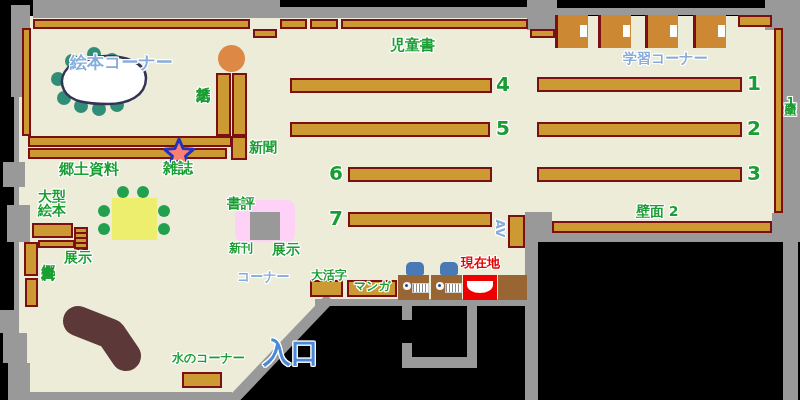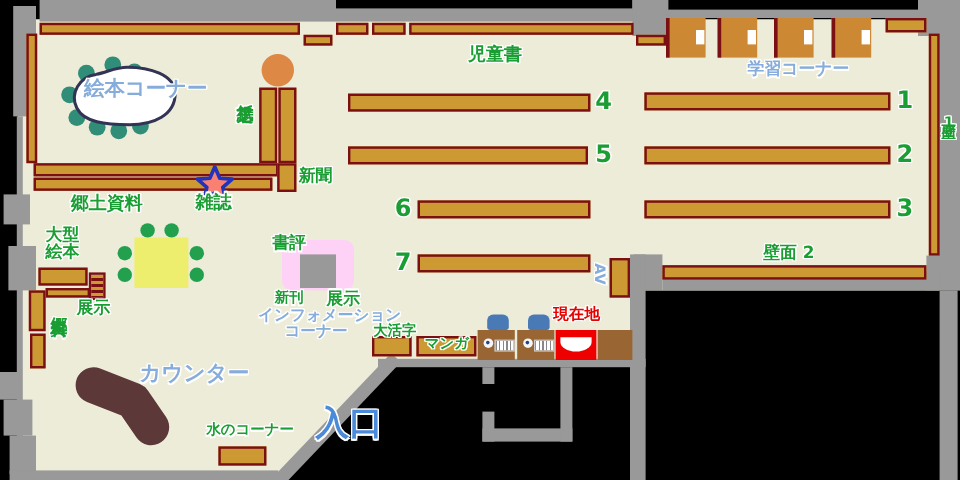--- a/index.html
+++ b/index.html
@@ -166,43 +166,41 @@
     <svg width="34" height="25">
       <path d="M4,6 h26 v4 a13,8 0 0 1 -26,0 Z" fill="#ffffff"></path>
     </svg>
   </div>
   <div class="pcdesk" style="left:498px;top:275px;width:29px;height:25px"></div>
 
   <svg width="800" height="400" style="pointer-events:none">
     <polygon points="179,139 183.1,148.5 193.5,149.3 185.6,156.1 188.1,166.2 179,160.7 169.9,166.2 172.4,156.1 164.5,149.3 174.9,148.5" fill="#fa8072" stroke="#2233bb" stroke-width="3" stroke-linejoin="round"></polygon>
   </svg>
 
-  <div class="lbl b" style="left:70px;top:66px;font-size:17px">絵本コーナー</div>
+  <div class="lbl b" style="left:70px;top:54px;font-size:17px">絵本コーナー</div>
   <div class="lbl g vert" style="left:196px;top:76px;font-size:14px">紙芝居</div>
   <div class="lbl g" style="left:249px;top:140px;font-size:14px">新聞</div>
   <div class="lbl g" style="left:163px;top:161px;font-size:15px">雑誌</div>
   <div class="lbl g" style="left:59px;top:162px;font-size:15px">郷土資料</div>
   <div class="lbl g" style="left:390px;top:38px;font-size:15px">児童書</div>
   <div class="lbl b" style="left:623px;top:51px;font-size:14px">学習コーナー</div>
   <div class="lbl g vert" style="left:784px;top:93px;font-size:12px">壁面1</div>
   <div class="lbl g" style="left:636px;top:204px;font-size:14px">壁面 2</div>
   <div class="lbl g" style="left:38px;top:189px;font-size:14px">大型</div>
   <div class="lbl g" style="left:38px;top:203px;font-size:14px">絵本</div>
   <div class="lbl g vert" style="left:41px;top:253px;font-size:14px">郷土資料</div>
   <div class="lbl g" style="left:64px;top:250px;font-size:14px">展示</div>
   <div class="lbl g" style="left:227px;top:196px;font-size:14px">書評</div>
   <div class="lbl g" style="left:229px;top:242px;font-size:12px">新刊</div>
   <div class="lbl g" style="left:272px;top:242px;font-size:14px">展示</div>
-  <div class="lbl b" style="left:215px;top:257px;font-size:13px">インフォメーション</div>
   <div class="lbl b" style="left:237px;top:270px;font-size:13px">コーナー</div>
   <div class="lbl g" style="left:311px;top:269px;font-size:12px">大活字</div>
   <div class="lbl g" style="left:354px;top:280px;font-size:12px">マンガ</div>
   <div class="lbl r" style="left:461px;top:256px;font-size:13px">現在地</div>
   <div class="lbl b" style="left:491px;top:222px;font-size:12px;transform:rotate(90deg)">AV</div>
-  <div class="lbl b" style="left:116px;top:303px;font-size:18px">カウンター</div>
   <div class="lbl g" style="left:172px;top:352px;font-size:12px">水のコーナー</div>
   <div class="lbl bd" style="left:263px;top:338px;font-size:28px">入口</div>
 
   <div class="lbl g num" style="left:496px;top:74px">4</div>
   <div class="lbl g num" style="left:496px;top:118px">5</div>
   <div class="lbl g num" style="left:329px;top:163px">6</div>
   <div class="lbl g num" style="left:329px;top:208px">7</div>
   <div class="lbl g num" style="left:747px;top:73px">1</div>
   <div class="lbl g num" style="left:747px;top:118px">2</div>
   <div class="lbl g num" style="left:747px;top:163px">3</div>

